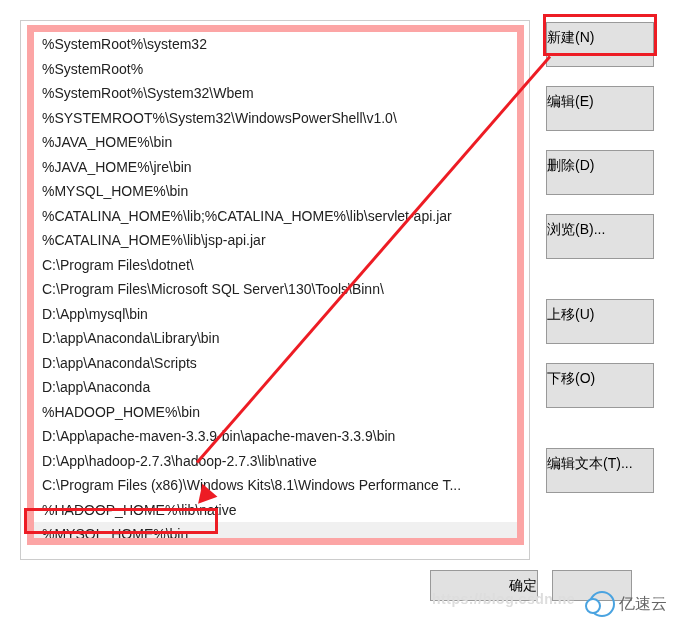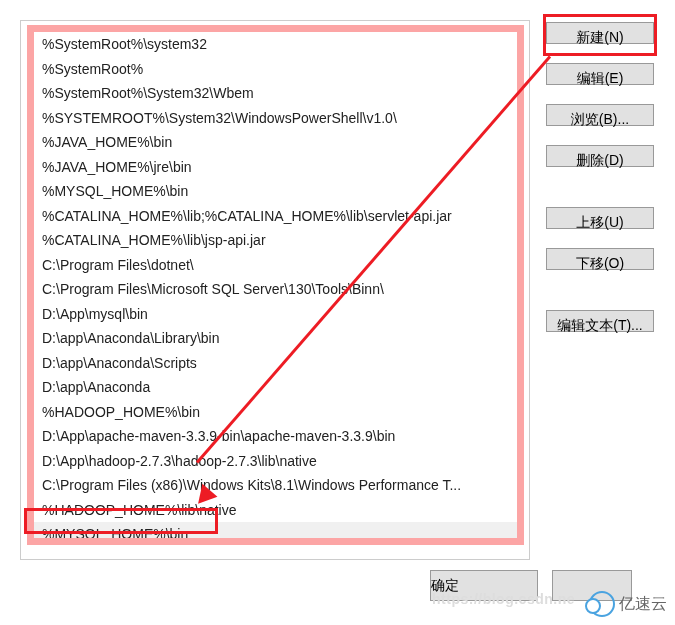--- a/index.html
+++ b/index.html
@@ -45,43 +45,43 @@
     }
     .btn-col {
       position: absolute;
       left: 546px;
       top: 22px;
       width: 110px;
     }
     .btn {
       display: block;
       width: 108px;
-      height: 22px;
+      height: 45px;
       line-height: 29px;
-      text-align: center;
+      text-align: left;
       background: #e1e1e1;
       border: 1px solid #999;
       font-size: 14px;
       color: #000;
       cursor: pointer;
       margin-bottom: 19px;
     }
     .btn-gap-large { margin-top: 40px; }
     .bottom-btns {
       position: absolute;
       left: 430px;
       top: 570px;
       display: flex;
       gap: 14px;
     }
     .bottom-btn {
       width: 108px;
       height: 31px;
       line-height: 29px;
-      text-align: left;
+      text-align: right;
       background: #e1e1e1;
       border: 1px solid #999;
       font-size: 14px;
       cursor: pointer;
     }
     .highlight-red {
       position: absolute;
       border: 3px solid #ed1c24;
       pointer-events: none;
     }
@@ -166,22 +166,22 @@
       <div class="list-row">D:\App\hadoop-2.7.3\hadoop-2.7.3\lib\native</div>
       <div class="list-row">C:\Program Files (x86)\Windows Kits\8.1\Windows Performance T...</div>
       <div class="list-row">%HADOOP_HOME%\lib\native</div>
       <div class="list-row selected">%MYSQL_HOME%\bin</div>
     </div>
 </div>
 
 <div class="btn-col">
   <div class="btn">新建(N)</div>
   <div class="btn">编辑(E)</div>
+  <div class="btn">删除(D)</div>
   <div class="btn">浏览(B)...</div>
-  <div class="btn">删除(D)</div>
   <div class="btn btn-gap-large">上移(U)</div>
   <div class="btn">下移(O)</div>
   <div class="btn btn-gap-large">编辑文本(T)...</div>
 </div>
 
 <div class="bottom-btns">
   <div class="bottom-btn">确定</div>
   <div class="bottom-btn" style="width:80px; overflow:hidden;"></div>
 </div>
 

